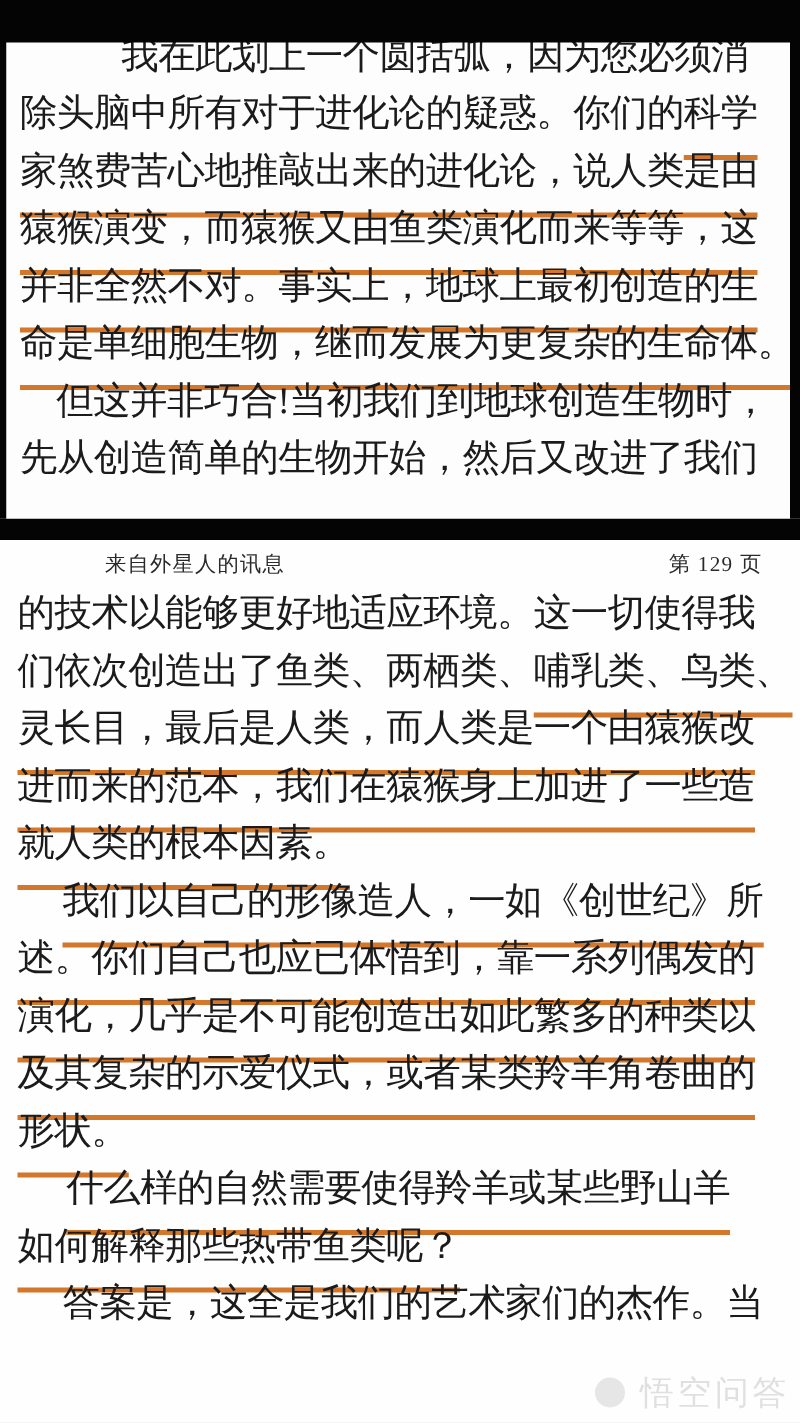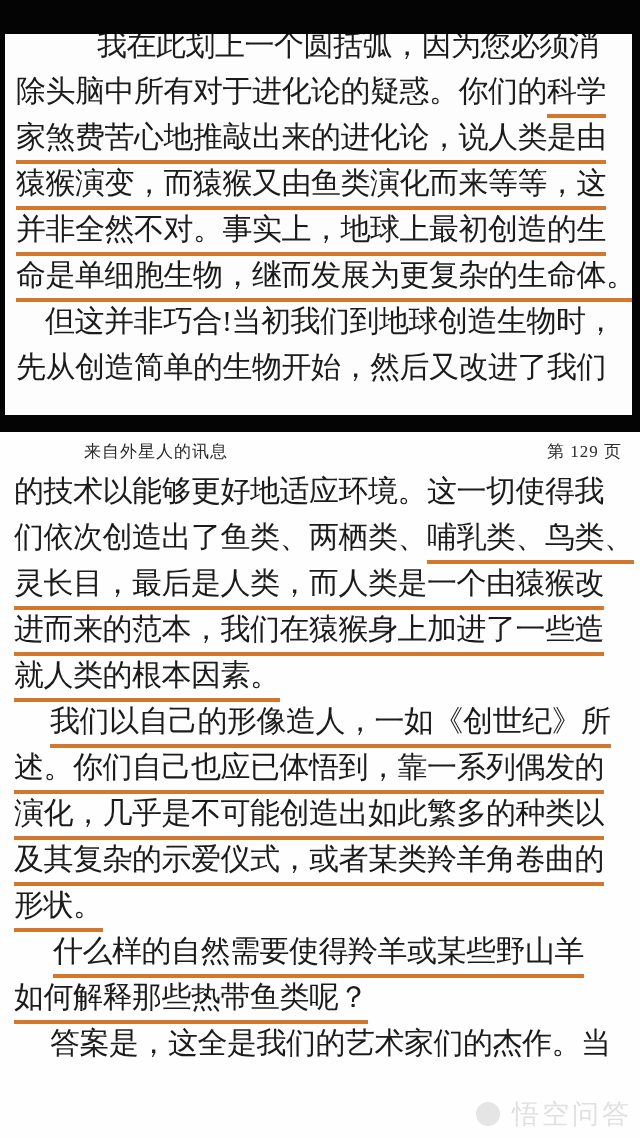--- a/index.html
+++ b/index.html
@@ -23,26 +23,26 @@
   .text-block { position:absolute; z-index:1; }
   #page1-lines { top:22px; left:16px; width:606px; }
   #page2-lines { top:36px; left:14px; width:612px; }
   .line {
     height:46px; line-height:46px; font-size:30px; letter-spacing:-0.5px;
     color:var(--text,#1b1b1b); white-space:nowrap;
   }
   .seg { display:inline; }
   .seg-u {
     border-bottom:4px solid var(--underline,#d2772b);
-    padding-bottom:7px;
+    padding-bottom:17px;
   }
 
   
   .page-header {
-    position:absolute; top:8px; left:84px; right:18px; z-index:1;
+    position:absolute; top:8px; left:84px; right:30px; z-index:1;
     display:flex; justify-content:space-between; align-items:baseline;
     font-size:17px; color:var(--header_text,#2a2a2a); letter-spacing:1px;
   }
 
   
   .watermark {
     position:absolute; right:8px; bottom:6px; z-index:2;
     display:flex; align-items:center; gap:12px; opacity:0.55; pointer-events:none;
   }
   .wm-icon {

